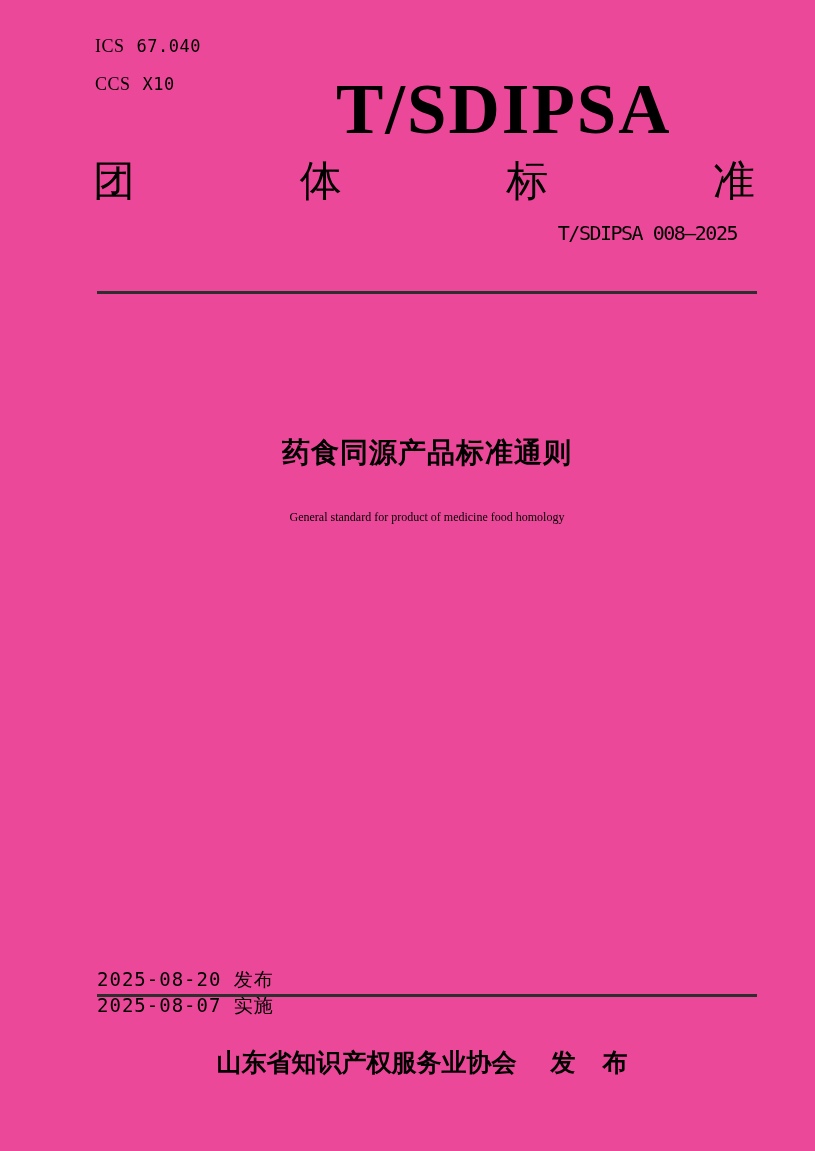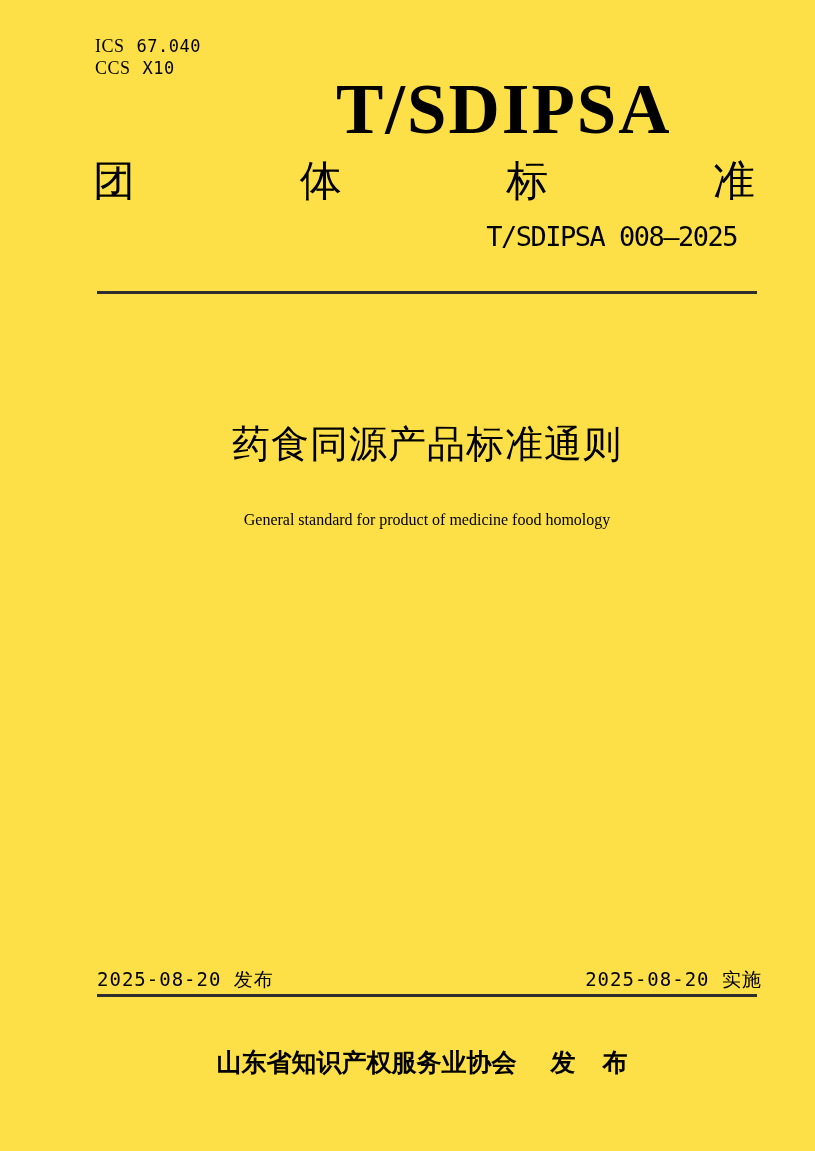--- a/index.html
+++ b/index.html
@@ -5,34 +5,34 @@
   html, body {
     margin: 0;
     padding: 0;
     background: #e8e8e8;
   }
   .page {
     position: relative;
     width: 815px;
     height: 1151px;
     margin: 0 auto;
-    background: #fde047;
+    background: #ec4899;
     color: #000000;
     font-family: "Liberation Sans", "DejaVu Sans", sans-serif;
     overflow: hidden;
   }
   
   .code-line {
     position: absolute;
     left: 95px;
     height: 20px;
     white-space: nowrap;
   }
   .code-line.ics { top: 36px; }
-  .code-line.ccs { top: 58px; text-align: center; }
+  .code-line.ccs { top: 74px; text-align: center; }
   .code-label {
     font-family: "Liberation Serif", "DejaVu Serif", serif;
     font-size: 18px;
     letter-spacing: 0.5px;
   }
   .code-value {
     font-family: "DejaVu Sans Mono", "Liberation Mono", monospace;
     font-size: 17px;
     margin-left: 12px;
     letter-spacing: 0.5px;
@@ -60,68 +60,69 @@
     font-size: 42px;
     font-weight: 500;
     line-height: 1;
   }
   
   .standard-number {
     position: absolute;
     right: 78px;
     top: 221px;
     font-family: "DejaVu Sans Mono", "Liberation Mono", monospace;
-    font-size: 27px;
+    font-size: 20px;
     letter-spacing: -1.5px;
     white-space: nowrap;
   }
   
   .rule {
     position: absolute;
     left: 97px;
     width: 660px;
     height: 2.5px;
     background: #2e2e2e;
   }
   .rule.top-rule { top: 291px; }
   .rule.bottom-rule { top: 994px; }
   
   .title-zh {
     position: absolute;
     left: 97px;
-    top: 423px;
+    top: 437px;
     width: 660px;
     text-align: center;
-    font-size: 38px;
-    font-weight: normal;
+    font-size: 28px;
+    font-weight: bold;
     letter-spacing: 1px;
     line-height: 1.15;
   }
   .title-en {
     position: absolute;
     left: 97px;
     top: 510px;
     width: 660px;
     text-align: center;
     font-family: "Liberation Serif", "DejaVu Serif", serif;
-    font-size: 16px;
+    font-size: 12px;
     line-height: 1.2;
   }
   
   .dates-row {
     position: absolute;
     left: 97px;
     top: 967px;
     width: 665px;
     display: flex;
     justify-content: space-between;
     font-family: "DejaVu Sans Mono", "Liberation Mono", monospace;
     font-size: 19px;
     letter-spacing: 1px;
     white-space: nowrap;
+    flex-direction: column;
   }
   
   .publisher-row {
     position: absolute;
     left: 97px;
     top: 1046px;
     width: 660px;
     text-align: center;
     font-size: 25px;
     font-weight: bold;
@@ -155,21 +156,21 @@
 
   <div class="standard-number">T/SDIPSA 008—2025</div>
 
   <div class="rule top-rule"></div>
 
   <div class="title-zh">药食同源产品标准通则</div>
   <div class="title-en">General standard for product of medicine food homology</div>
 
   <div class="dates-row">
     <span>2025-08-20 发布</span>
-    <span>2025-08-20 实施</span>
+    <span>2025-08-07 实施</span>
   </div>
 
   <div class="rule bottom-rule"></div>
 
   <div class="publisher-row">
     <span>山东省知识产权服务业协会</span><span class="publish-label">发 布</span>
   </div>
 
 </div>
 

